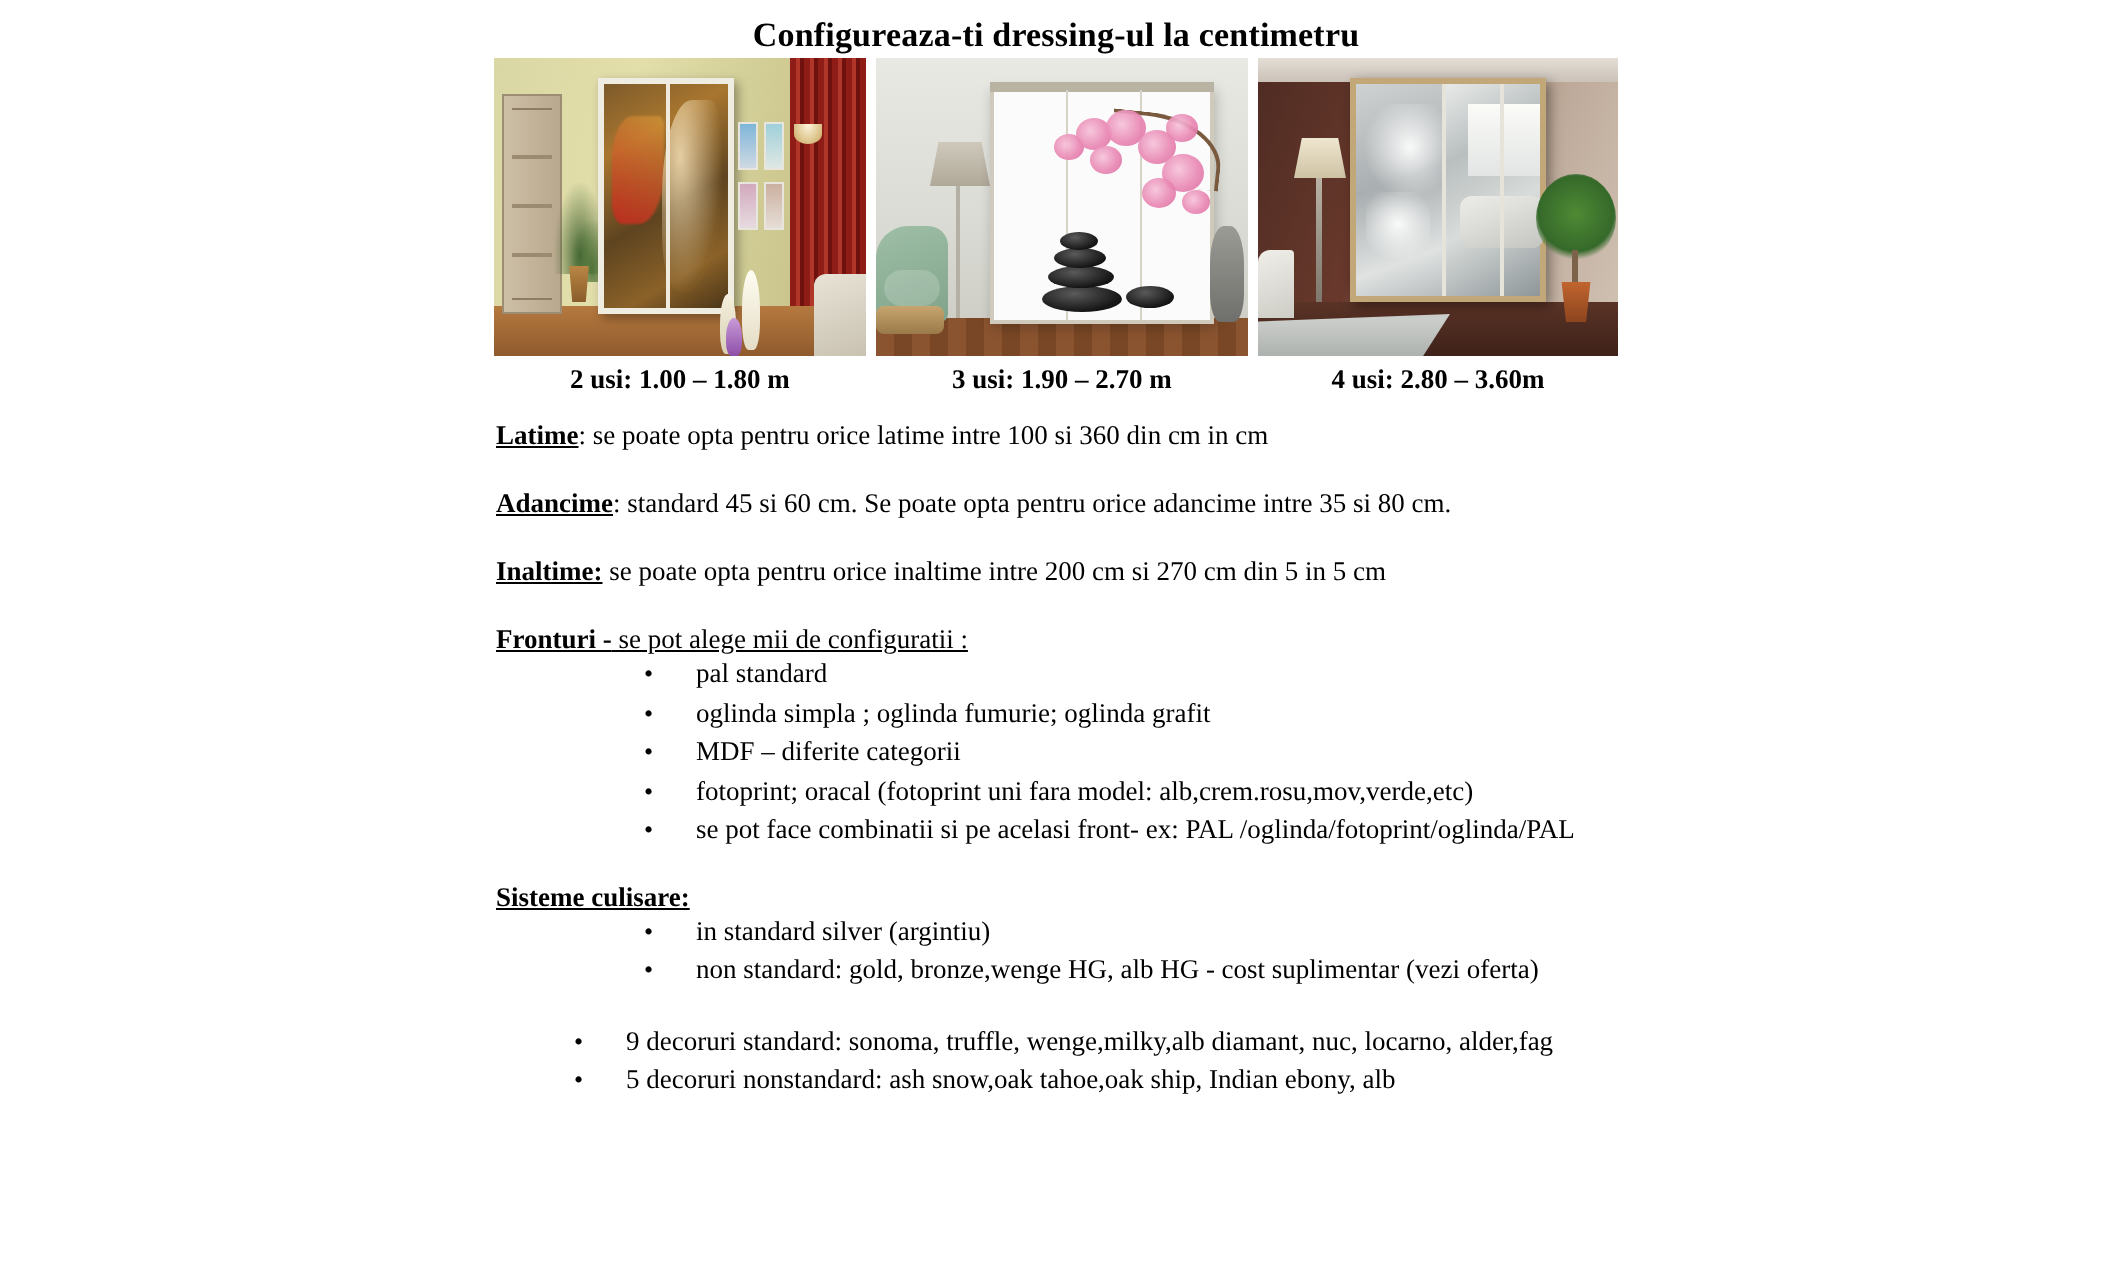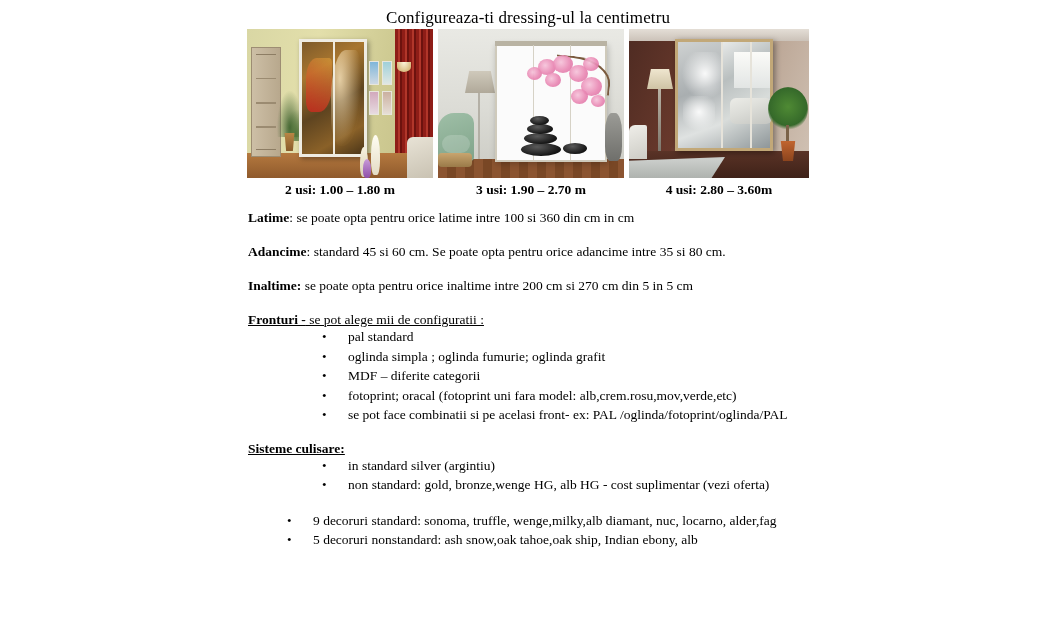--- a/index.html
+++ b/index.html
@@ -22,21 +22,21 @@
   }
 
   
   .doc-title {
     position: absolute;
     left: 247px;
     top: 8px;
     width: 562px;
     text-align: center;
     font-size: 17px;
-    font-weight: normal;
+    font-weight: bold;
     letter-spacing: 0.1px;
   }
 
   
   .gallery {
     position: absolute;
     left: 247px;
     top: 29px;
     width: 562px;
     height: 149px;
@@ -358,21 +358,21 @@
     left: 248px;
     top: 210px;
     width: 600px;
   }
   .para {
     font-size: 13.5px;
     line-height: 15px;
     margin: 0 0 19px 0;
     white-space: nowrap;
   }
-  .para .lead { font-weight: bold; }
+  .para .lead { font-weight: bold; text-decoration: underline; }
 
   .section-head {
     font-size: 13.5px;
     font-weight: bold;
     line-height: 15px;
     margin: 0;
     white-space: nowrap;
     text-decoration: underline;
   }
   .section-head .normal { font-weight: normal; }

